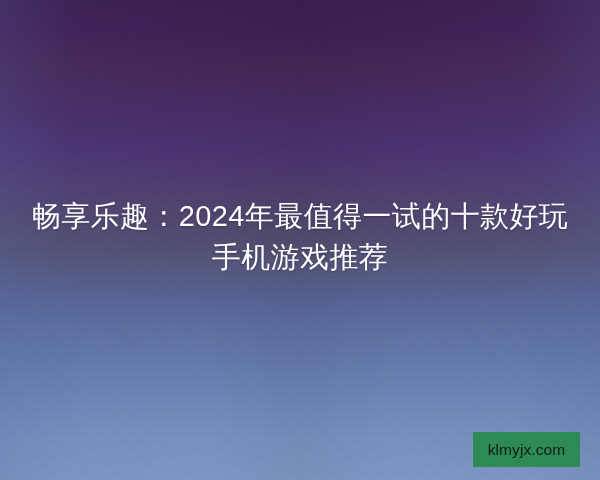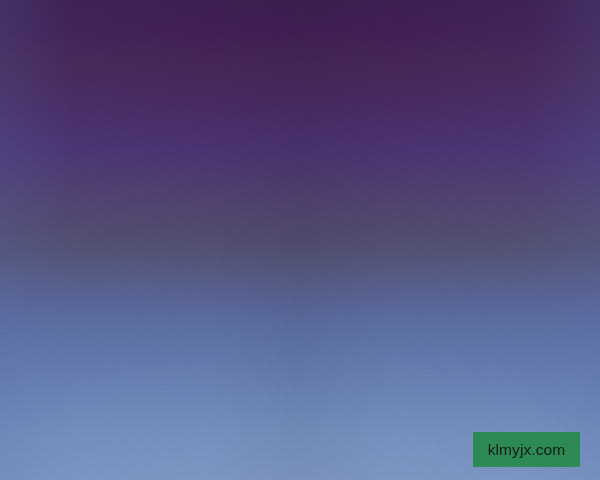--- a/index.html
+++ b/index.html
@@ -149,18 +149,21 @@
 </head>
 <body>
 
 <div id="stage">
 
   <div class="bg-gradient"></div>
   <div class="bg-side-tint"></div>
   <div class="bg-noise"></div>
   <div class="bg-noise-2"></div>
 
+  <div class="title-wrap">
+    <span class="title-text">畅享乐趣：2024年最值得一试的十款好玩手机游戏推荐</span>
+  </div>
 
   <div class="badge">
     <span class="badge-label">klmyjx.com</span>
   </div>
 
 </div>
 
 </body></html>

